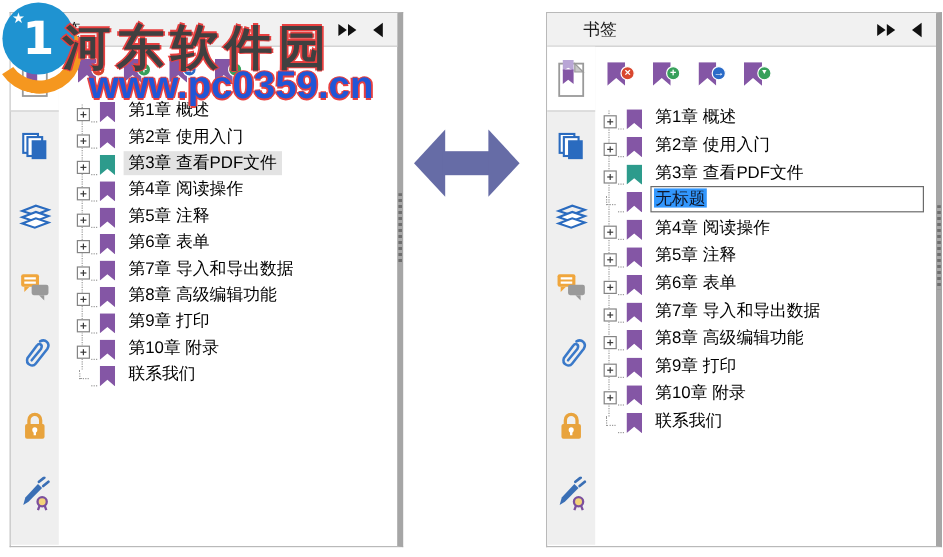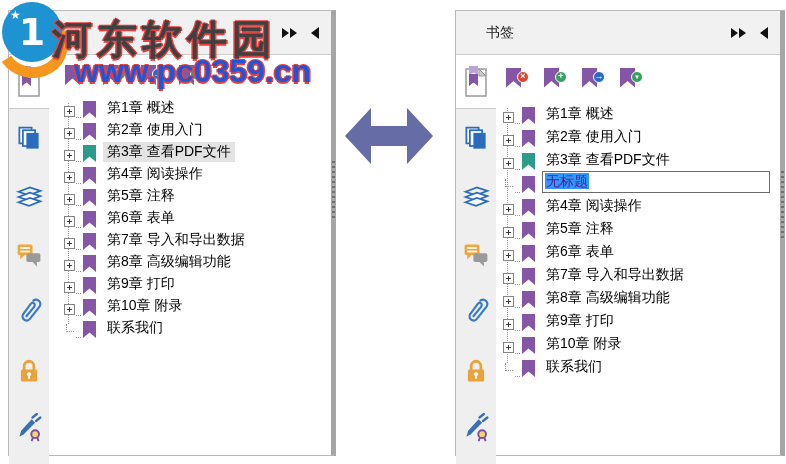--- a/index.html
+++ b/index.html
@@ -27,21 +27,21 @@
     position: absolute;
     right: -4px;
     width: 3px;
     background-image: repeating-linear-gradient(to bottom,#6f6f6f 0 2px,transparent 2px 5px);
     z-index: 5;
   }
   #panel-left  .drag-dots { top: 150px; height: 58px; }
   #panel-right .drag-dots { top: 160px; height: 70px; }
 
   .panel-header {
-    height: 44px;
+    height: 28px;
     background: #f1f1f1;
     border-bottom: 1px solid #cccccc;
     display: flex;
     align-items: center;
     padding: 0 12px 0 30px;
   }
   .panel-title { font-size: 14px; color: #1a1a1a; white-space: nowrap; }
   .header-spacer { flex: 1; }
   .hdr-btn { display: flex; align-items: center; cursor: default; }
   .tri-r { width:0; height:0; border-top:5px solid transparent; border-bottom:5px solid transparent; border-left:7px solid #111; }
@@ -121,21 +121,21 @@
   .label.selected { background: #e3e3e3; }
   .edit-box {
     flex: 1;
     margin-right: 10px;
     border: 1px solid #6b6b6b;
     background: #ffffff;
     padding: 1px 2px;
     font-size: 14px;
     white-space: nowrap;
   }
-  .edit-box .sel { color: #4c1d95; padding: 0 1px; }
+  .edit-box .sel { color: #0f172a; padding: 0 1px; }
 
   
   #swap-arrow { position: absolute; left: 345px; top: 108px; width: 88px; height: 56px; }
   #swap-arrow .shaft { position: absolute; left: 24px; right: 24px; top: 18px; height: 20px; }
   #swap-arrow .head-l { position: absolute; left: 0; top: 0; width:0; height:0;
     border-top: 28px solid transparent; border-bottom: 28px solid transparent; border-right-width: 26px; border-right-style: solid; }
   #swap-arrow .head-r { position: absolute; right: 0; top: 0; width:0; height:0;
     border-top: 28px solid transparent; border-bottom: 28px solid transparent; border-left-width: 26px; border-left-style: solid; }
 
   

